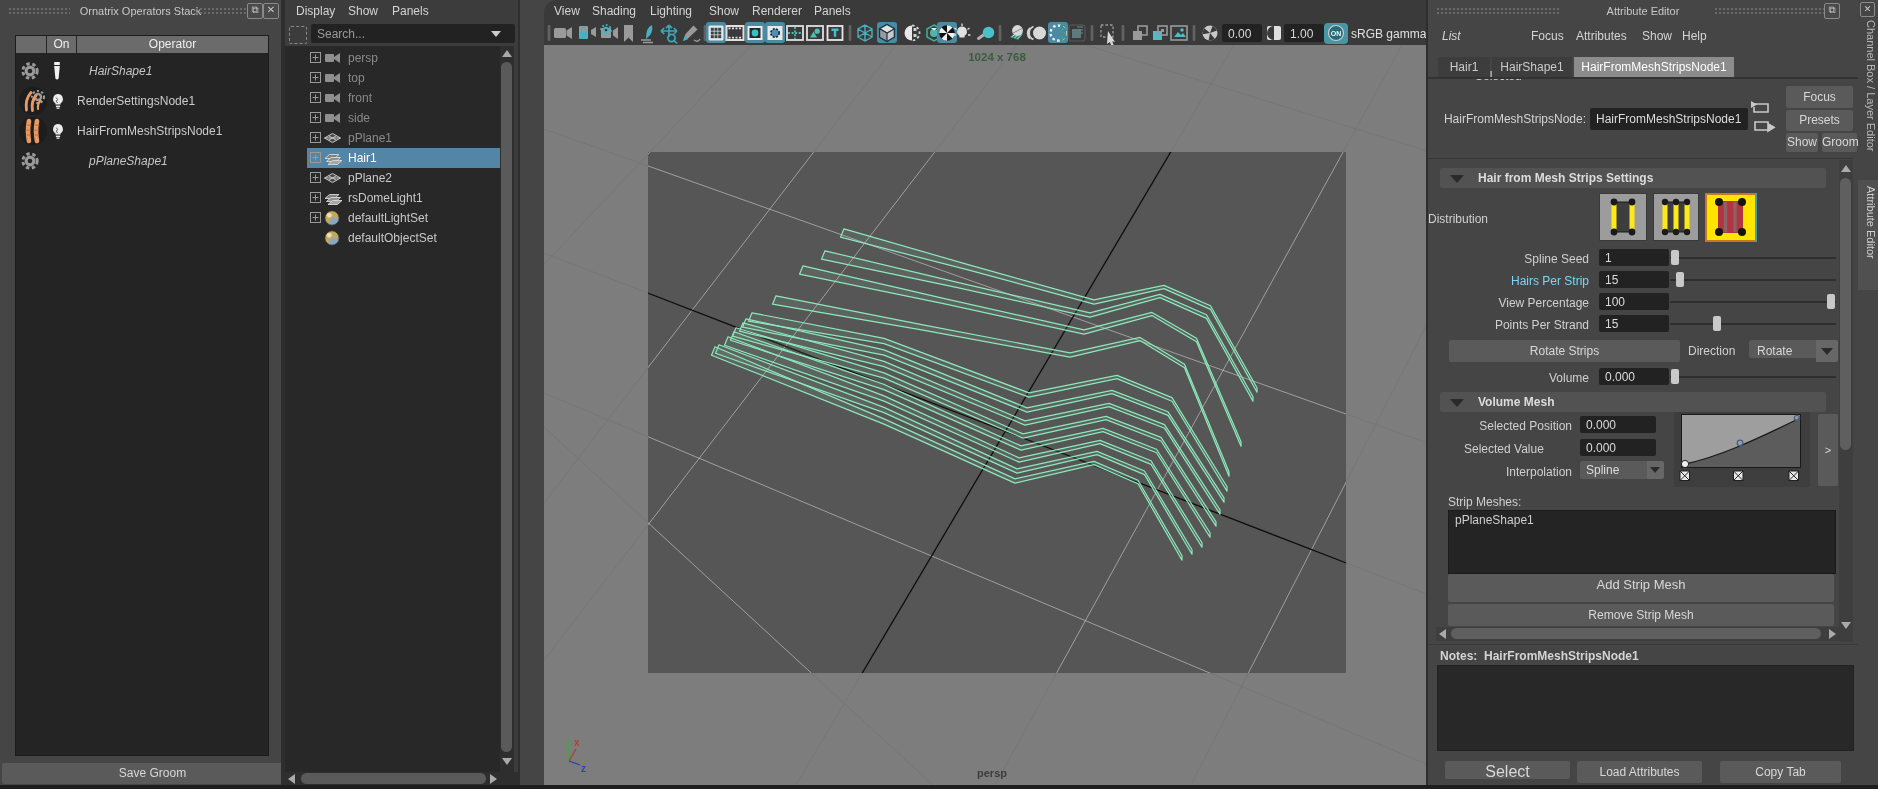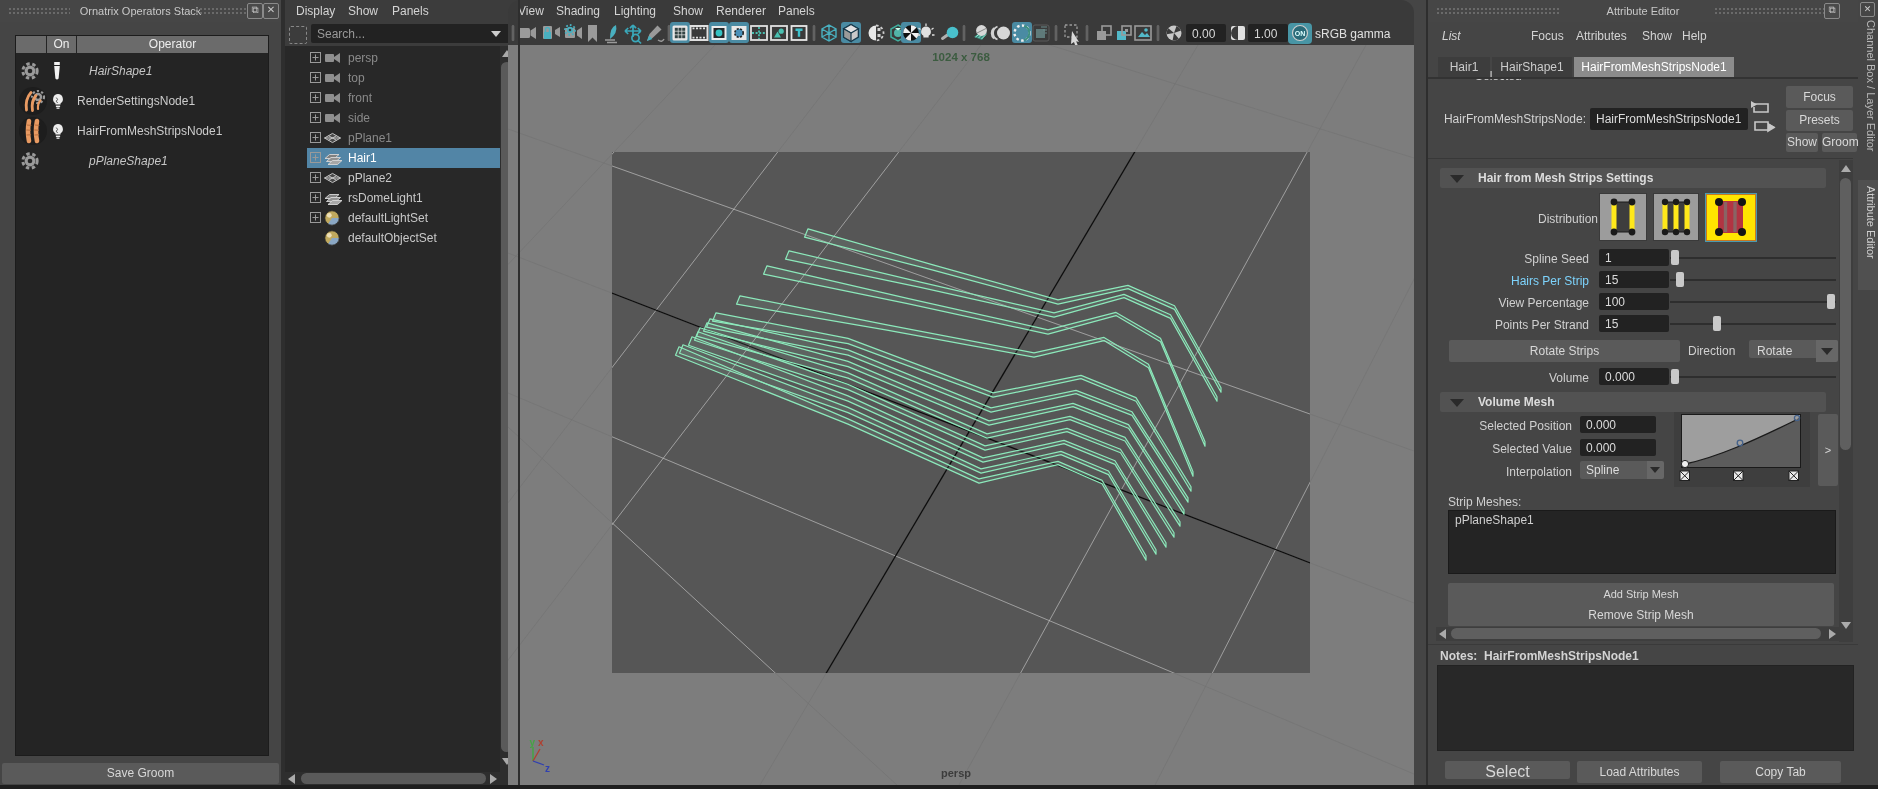--- a/index.html
+++ b/index.html
@@ -72,21 +72,21 @@
           </g>
         <use href="#bulb" y="30"></use>
       </g>
 
       <text x="73" y="21" font-size="12" fill="#c6c6c6" font-style="italic" font-family="Liberation Sans">HairShape1</text>
       <text x="61" y="51" font-size="12" fill="#cccccc" font-family="Liberation Sans">RenderSettingsNode1</text>
       <text x="61" y="81" font-size="12" fill="#cccccc" font-family="Liberation Sans">HairFromMeshStripsNode1</text>
       <text x="73" y="111" font-size="12" fill="#c6c6c6" font-style="italic" font-family="Liberation Sans">pPlaneShape1</text>
     </svg>
   </div>
-  <div class="abs btn" style="left:2px;top:763px;width:277px;height:21px;font-size:12px;line-height:21px;">Save Groom</div>
+  <div class="abs btn" style="left:2px;top:763px;width:277px;height:21px;font-size:12px;line-height:21px;padding-left:12px;">Save Groom</div>
 </div>
 
 <div class="abs" style="left:285px;top:0;width:233px;height:789px;background:#3c3c3c;">
   <div class="abs" style="top:4px;color:#d4d4d4;font-size:12px;">
     <span class="abs" style="left:11px;">Display</span>
       <span class="abs" style="left:63px;">Show</span>
       <span class="abs" style="left:107px;">Panels</span>
   </div>
 
   <div class="abs" style="left:4px;top:26px;width:16px;height:16px;border:1px dashed #888;border-radius:2px;"></div>
@@ -165,21 +165,21 @@
     <div class="abs" style="left:2px;top:712px;width:0;height:0;border-left:5px solid transparent;border-right:5px solid transparent;border-top:7px solid #aaa;"></div>
   </div>
 
   <div class="abs" style="left:0;top:772px;width:233px;height:14px;background:#2e2e2e;">
     <div class="abs" style="left:3px;top:2px;width:0;height:0;border-top:5px solid transparent;border-bottom:5px solid transparent;border-right:7px solid #aaa;"></div>
     <div class="abs" style="left:16px;top:1px;width:185px;height:11px;background:#5a5a5a;border-radius:6px;"></div>
     <div class="abs" style="left:205px;top:2px;width:0;height:0;border-top:5px solid transparent;border-bottom:5px solid transparent;border-left:7px solid #aaa;"></div>
   </div>
 </div>
 
-<div class="abs" style="left:508px;top:0;width:906px;height:789px;background:#3a3a3a;border-radius:13px;">
+<div class="abs" style="left:544px;top:0;width:906px;height:789px;background:#3a3a3a;border-radius:13px;">
   <div class="abs" style="top:4px;color:#d4d4d4;font-size:12px;">
     <span class="abs" style="left:10px;">View</span>
       <span class="abs" style="left:48px;">Shading</span>
       <span class="abs" style="left:106px;">Lighting</span>
       <span class="abs" style="left:165px;">Show</span>
       <span class="abs" style="left:208px;">Renderer</span>
       <span class="abs" style="left:270px;">Panels</span>
   </div>
   <div class="abs" style="left:0;top:21px;width:906px;height:24px;">
   <svg width="906" height="24" viewBox="0 0 906 24">
@@ -496,21 +496,21 @@
 
   <div class="abs" style="left:0;top:158px;width:425px;height:1px;background:#383838;"></div>
   <div class="abs" style="left:0;top:644px;width:430px;height:1px;background:#3a3a3a;"></div>
 
   <div class="abs" style="left:0;top:160px;width:411px;height:480px;">
 
     <div class="abs" style="left:12px;top:8px;width:386px;height:20px;background:#525252;border-radius:2px;"></div>
     <div class="abs" style="left:22px;top:15px;width:0;height:0;border-left:7px solid transparent;border-right:7px solid transparent;border-top:8px solid #2a2a2a;"></div>
     <div class="abs" style="left:50px;top:11px;font-size:12px;font-weight:bold;color:#dcdcdc;">Hair from Mesh Strips Settings</div>
 
-    <div class="abs" style="left:0;top:52px;width:150px;text-align:right;font-size:12px;color:#d0d0d0;margin-left:20px;">Distribution</div>
+    <div class="abs" style="left:0;top:52px;width:150px;text-align:left;font-size:12px;color:#d0d0d0;">Distribution</div>
     <svg class="abs" style="left:171px;top:33px;" width="160" height="50" viewBox="0 0 160 50">
       <g>
         <rect x="0.5" y="0.5" width="47" height="47" fill="#9c9c9c" stroke="#3a3a3a"></rect>
         <rect x="15" y="9" width="18" height="30" fill="#3d3d3d" stroke="#1a1a1a"></rect>
         <g stroke="#ffe81a" stroke-width="5" stroke-linecap="round">
             <line x1="15" y1="10" x2="15" y2="38"></line>
             <line x1="33" y1="10" x2="33" y2="38"></line>
           </g>
         <g fill="#1a1a1a">
             <circle cx="15" cy="9" r="3.4"></circle>
@@ -581,21 +581,21 @@
     <div class="abs" style="left:0;top:211px;width:161px;text-align:right;font-size:12px;color:#d0d0d0;">Volume</div>
     <div class="abs field" style="left:171px;top:208px;width:64px;height:17px;">0.000</div>
     <div class="abs" style="left:242px;top:216px;width:166px;height:2px;background:#2e2e2e;"></div>
     <div class="abs" style="left:243px;top:209px;width:8px;height:15px;background:#c9c9c9;border-radius:2px;"></div>
 
     <div class="abs" style="left:12px;top:232px;width:386px;height:20px;background:#525252;border-radius:2px;"></div>
     <div class="abs" style="left:22px;top:239px;width:0;height:0;border-left:7px solid transparent;border-right:7px solid transparent;border-top:8px solid #2a2a2a;"></div>
     <div class="abs" style="left:50px;top:235px;font-size:12px;font-weight:bold;color:#dcdcdc;">Volume Mesh</div>
     <div class="abs" style="left:0;top:259px;width:144px;text-align:right;font-size:12px;color:#d0d0d0;">Selected Position</div>
     <div class="abs field" style="left:152px;top:256px;width:70px;height:17px;">0.000</div>
-    <div class="abs" style="left:0;top:282px;width:144px;text-align:right;font-size:12px;color:#d0d0d0;">Selected Value</div>
+    <div class="abs" style="left:0;top:282px;width:144px;font-size:12px;color:#d0d0d0;padding-left:36px;">Selected Value</div>
     <div class="abs field" style="left:152px;top:279px;width:70px;height:17px;">0.000</div>
     <div class="abs" style="left:0;top:305px;width:144px;text-align:right;font-size:12px;color:#d0d0d0;">Interpolation</div>
     <div class="abs field" style="left:152px;top:301px;width:67px;height:18px;background:#5a5a5a;">Spline</div>
     <div class="abs" style="left:219px;top:301px;width:17px;height:18px;background:#676767;border-radius:0 2px 2px 0;"></div>
     <div class="abs" style="left:222px;top:307px;width:0;height:0;border-left:5.5px solid transparent;border-right:5.5px solid transparent;border-top:6.5px solid #2a2a2a;"></div>
 
     <div class="abs" style="left:246px;top:252px;width:136px;height:75px;background:#3e3e3e;"></div>
     <svg class="abs" style="left:250px;top:253px;" width="126" height="70" viewBox="0 0 126 70">
       <rect x="3.5" y="1.5" width="119" height="53" fill="#9e9e9e" stroke="#1a1a1a"></rect>
       <path d="M4,54 L7,51 C 40,44 75,28 118,7 L122,3.5 L122,54 Z" fill="#5c5c5c"></path>
@@ -611,21 +611,21 @@
         <use href="#xm" x="53.5"></use>
         <use href="#xm" x="109"></use>
       </g>
     </svg>
     <div class="abs btn" style="left:390px;top:254px;width:20px;height:72px;font-size:11px;line-height:72px;">&gt;</div>
 
     <div class="abs" style="left:20px;top:335px;font-size:12px;color:#d0d0d0;">Strip Meshes:</div>
     <div class="abs" style="left:20px;top:350px;width:386px;height:62px;background:#242424;border:1px solid #1a1a1a;">
       <div style="padding:2px 6px;font-size:12px;color:#cfcfcf;">pPlaneShape1</div>
     </div>
-    <div class="abs btn" style="left:20px;top:423px;width:386px;height:28px;font-size:11px;line-height:22px;">Add Strip Mesh</div>
+    <div class="abs btn" style="left:20px;top:414px;width:386px;height:28px;font-size:13px;line-height:22px;">Add Strip Mesh</div>
     <div class="abs btn" style="left:20px;top:444px;width:386px;height:22px;font-size:12px;line-height:22px;">Remove Strip Mesh</div>
   </div>
 
   <div class="abs" style="left:411px;top:160px;width:14px;height:482px;background:#3e3e3e;">
     <div class="abs" style="left:2px;top:5px;width:0;height:0;border-left:5px solid transparent;border-right:5px solid transparent;border-bottom:7px solid #aaa;"></div>
     <div class="abs" style="left:1px;top:18px;width:11px;height:272px;background:#5f5f5f;border-radius:6px;"></div>
     <div class="abs" style="left:2px;top:462px;width:0;height:0;border-left:5px solid transparent;border-right:5px solid transparent;border-top:7px solid #aaa;"></div>
   </div>
 
   <div class="abs" style="left:8px;top:627px;width:403px;height:14px;background:#3e3e3e;">

